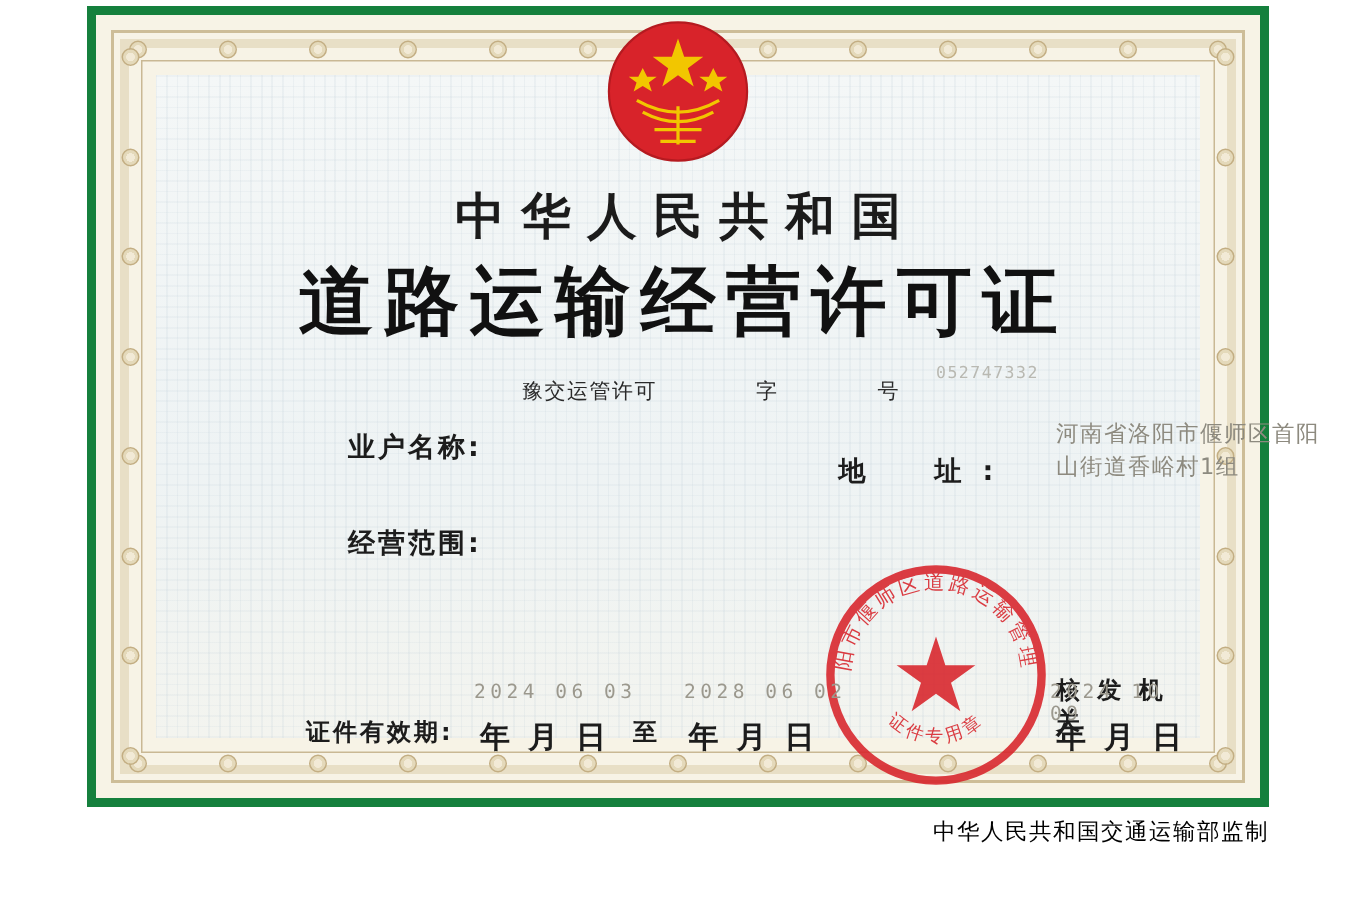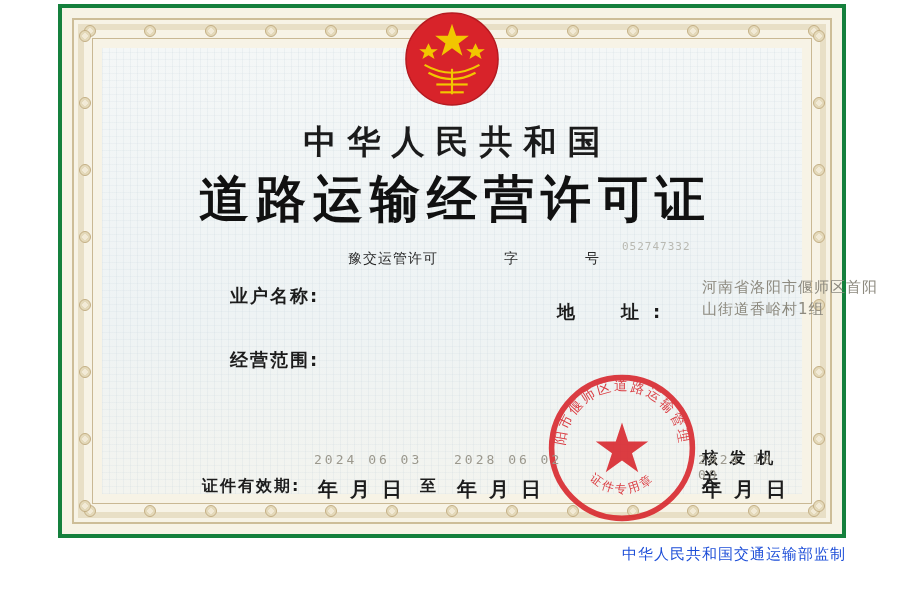--- a/index.html
+++ b/index.html
@@ -20,21 +20,21 @@
     background: #ffffff;
   }
   
   .certificate {
     position: absolute;
     left: 58px;
     top: 4px;
     width: 788px;
     height: 534px;
     background: #f7f3e6;
-    border: 4px solid #15803d;
+    border: 6px solid #15803d;
     box-sizing: border-box;
   }
   
   .frame-outer {
     position: absolute;
     left: 10px;
     top: 10px;
     right: 10px;
     bottom: 10px;
     border: 2px solid #cdbd98;
@@ -240,21 +240,21 @@
   .date-print.a { left: 212px; }
   .date-print.b { left: 352px; }
   .date-print.c { left: 596px; }
   
   .footer {
     position: absolute;
     right: 54px;
     top: 545px;
     font-family: "DejaVu Sans", "Liberation Sans", sans-serif;
     font-size: 15px;
-    color: #1d4ed8;
+    color: #000000;
     letter-spacing: 1px;
   }
 </style>
 </head>
 <body>
 
 <div class="page">
 
   <div class="certificate">
 

